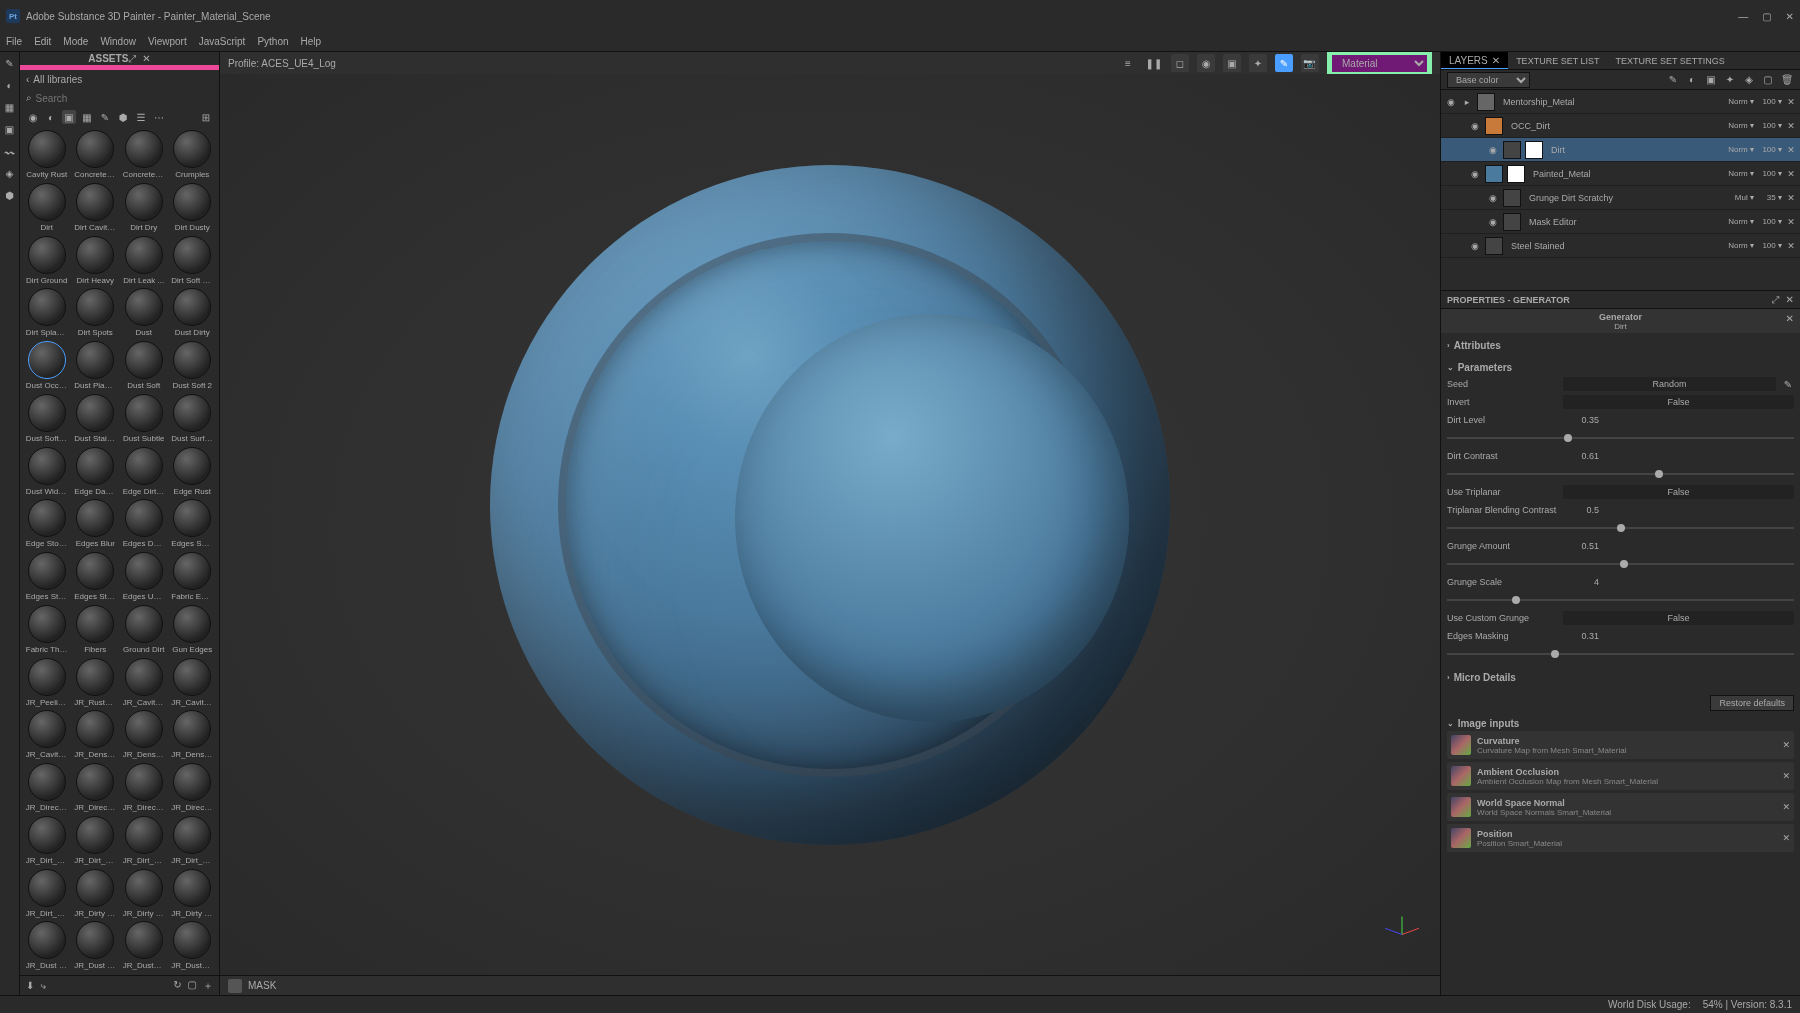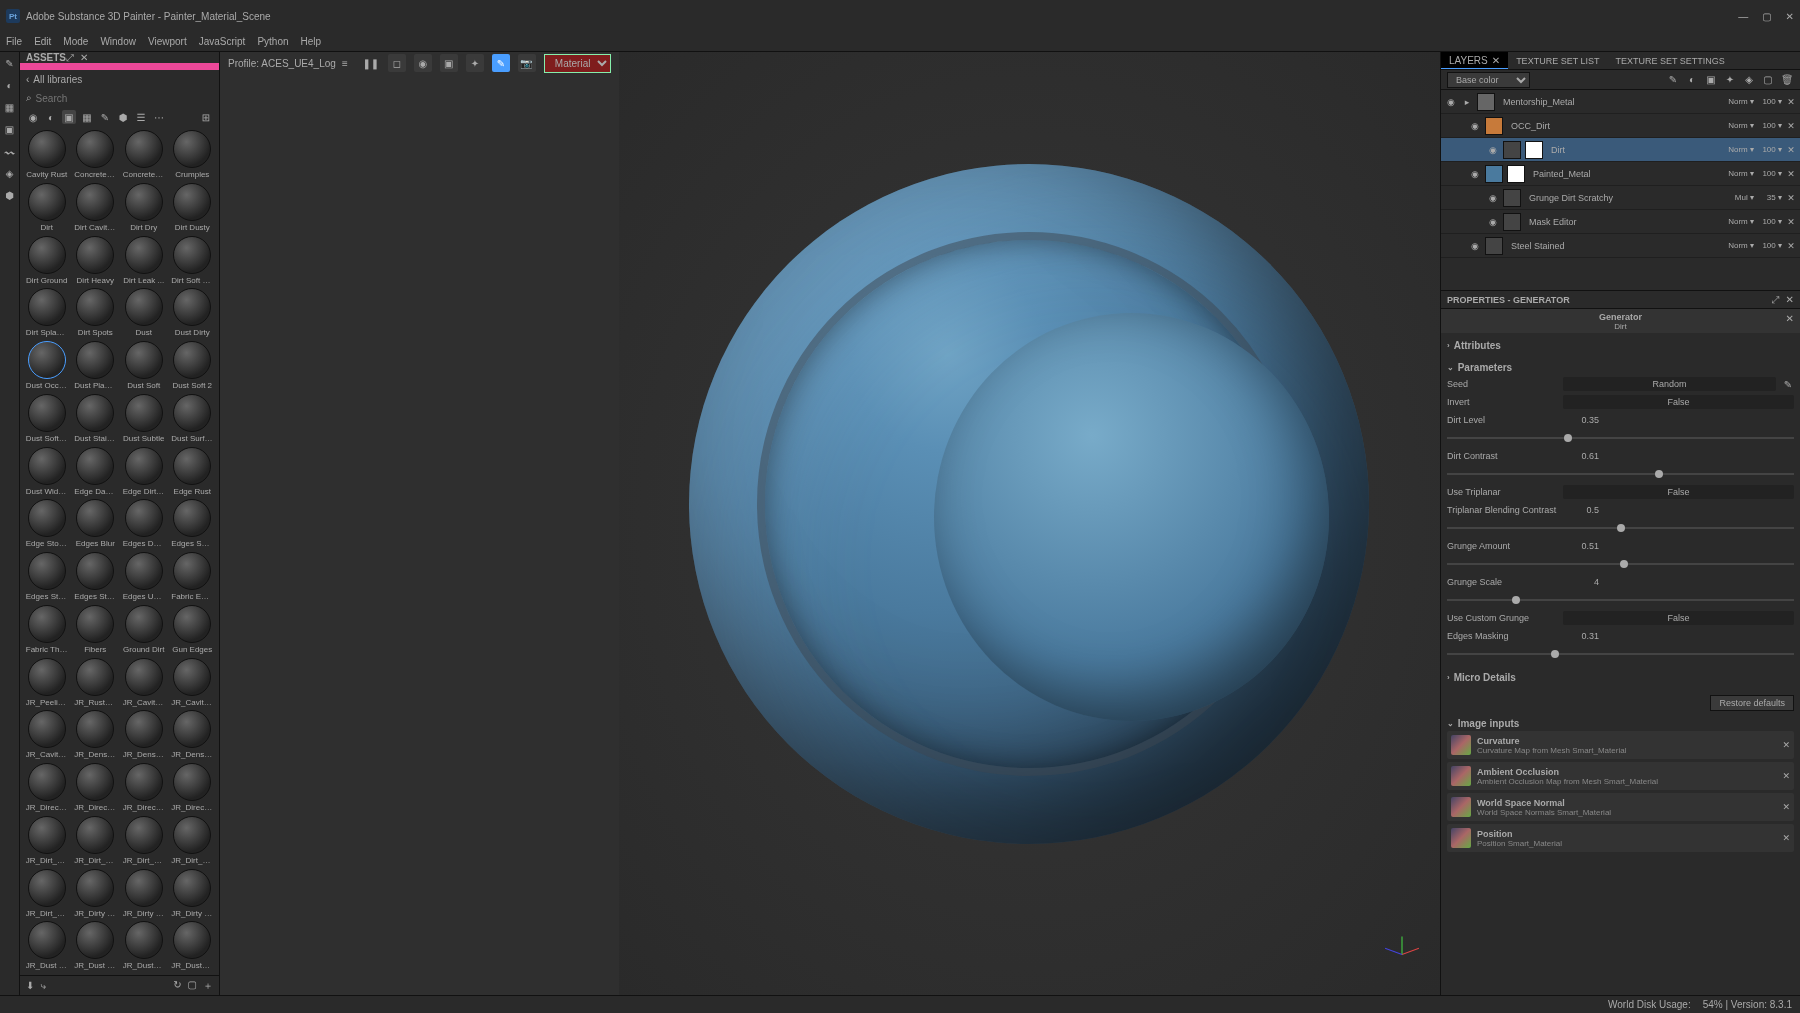--- a/index.html
+++ b/index.html
@@ -8,45 +8,45 @@
 .titlebar .left{display:flex;align-items:center;gap:6px}
 .titlebar .logo{width:14px;height:14px;background:#1d3a5c;border-radius:2px;display:flex;align-items:center;justify-content:center;font-size:8px;color:#6ba3db;font-weight:bold}
 .titlebar .winbtns{display:flex;gap:14px}
 .titlebar .winbtns span{cursor:pointer;font-size:10px}
 .menubar{height:20px;background:#2a2a2a;display:flex;align-items:center;padding:0 6px;gap:12px;border-bottom:1px solid #111}
 .menubar span{cursor:pointer;font-size:10px}
 .mainarea{flex:1;display:flex;overflow:hidden}
 .lefttools{width:20px;background:#2a2a2a;border-right:1px solid #111;display:flex;flex-direction:column;align-items:center;padding-top:4px;gap:8px}
 .lefttools .tool{width:14px;height:14px;display:flex;align-items:center;justify-content:center;cursor:pointer;font-size:10px}
 .assets{width:200px;background:#2a2a2a;border-right:1px solid #111;display:flex;flex-direction:column}
-.assets-header{height:18px;display:flex;align-items:center;padding:0 6px;justify-content:flex-start;border-bottom:7px solid #ec4899}
+.assets-header{height:18px;display:flex;align-items:center;padding:0 6px;justify-content:center;border-bottom:5px solid #ec4899}
 .assets-header .title{font-size:10px;font-weight:bold}
 .assets-header .icons{display:flex;gap:6px}
 .assets-crumb{height:18px;display:flex;align-items:center;padding:0 6px;gap:4px;font-size:10px}
 .assets-crumb .back{cursor:pointer}
 .assets-search{height:20px;display:flex;align-items:center;padding:0 6px;gap:4px}
 .assets-search input{flex:1;background:transparent;border:none;outline:none;color:#aaa;font-size:10px}
 .assets-filter{height:18px;display:flex;align-items:center;padding:0 6px;gap:6px;justify-content:space-between}
 .assets-filter .ficons{display:flex;gap:4px}
 .assets-filter .ficon{width:14px;height:14px;display:flex;align-items:center;justify-content:center;cursor:pointer;font-size:10px}
 .assets-filter .ficon.active{background:#444;border-radius:2px}
 .assets-grid{flex:1;overflow-y:auto;padding:4px;display:grid;grid-template-columns:repeat(4,1fr);gap:3px}
 .asset-item{display:flex;flex-direction:column;align-items:center;cursor:pointer}
 .asset-thumb{width:38px;height:38px;border-radius:50%;background:radial-gradient(circle at 35% 30%,#666,#222 70%);border:1px solid #111}
 .asset-item.selected .asset-thumb{border:1px solid #4a9eff}
 .asset-label{font-size:8px;text-align:center;margin-top:2px;white-space:nowrap;overflow:hidden;text-overflow:ellipsis;width:42px}
 .assets-footer{height:20px;display:flex;align-items:center;justify-content:space-between;padding:0 6px;border-top:1px solid #111}
 .assets-footer .ficons{display:flex;gap:6px}
-.viewport{flex:1;background:#2f2f2f;position:relative;display:flex;}
+.viewport{flex:1;background:#2f2f2f;position:relative;display:flex;flex-direction:column}
 .viewport-header{height:22px;display:flex;align-items:center;justify-content:space-between;padding:0 8px}
 .viewport-header .profile{font-size:10px}
 .viewport-header .right{display:flex;align-items:center;gap:8px}
 .viewport-header .iconbtn{width:18px;height:18px;display:flex;align-items:center;justify-content:center;cursor:pointer;background:#3a3a3a;border-radius:2px;font-size:10px}
 .viewport-header .iconbtn.active{background:#4a9eff;color:#fff}
-.viewport-header select{background:#7f1d1d;border:1px solid #86efac;color:#aaa;padding:2px 3px 2px 6px;font-size:10px}
+.viewport-header select{background:#701a75;border:5px solid #86efac;color:#aaa;padding:2px 33px 2px 6px;font-size:10px}
 .viewport-3d{flex:1;background:radial-gradient(ellipse at center,#363636 0%,#2a2a2a 100%);position:relative;overflow:hidden;display:flex;align-items:center;justify-content:center}
 .sphere{width:680px;height:680px;border-radius:50%;background:radial-gradient(circle at 38% 28%,#6fa3c4 0%,#5a8fb5 15%,#4a7a9e 40%,#3a5d7a 65%,#2a3f52 85%,#1a2530 100%);position:relative;box-shadow:inset -60px -60px 120px rgba(0,0,0,0.5),inset 60px 60px 120px rgba(180,210,230,0.2);transform:translateY(-20px)}
 .sphere::before{content:"";position:absolute;top:10%;left:10%;right:10%;bottom:10%;border-radius:50%;border:8px solid rgba(60,70,80,0.5);box-shadow:inset 0 0 30px rgba(0,0,0,0.4)}
 .sphere::after{content:"";position:absolute;top:22%;left:36%;right:6%;bottom:18%;border-radius:50%;background:radial-gradient(circle at 40% 30%,#78abc9,#4a7a9e 60%,#2f4e66);box-shadow:inset -20px -20px 60px rgba(0,0,0,0.4)}
 .gizmo{position:absolute;right:18px;bottom:32px;width:40px;height:40px}
 .gizmo .axis{position:absolute;left:20px;bottom:8px;width:18px;height:1px;transform-origin:left center}
 .gizmo .x{background:#d44;transform:rotate(-20deg)}
 .gizmo .y{background:#4d4;transform:rotate(-90deg)}
 .gizmo .z{background:#44d;transform:rotate(200deg)}
 .viewport-footer{height:20px;display:flex;align-items:center;padding:0 8px;gap:6px;border-top:1px solid #111}
@@ -460,20 +460,24 @@
       </div>
     </div>
     <div class="viewport-3d">
       <div class="sphere"></div>
       <div class="gizmo">
         <div class="axis x"></div>
           <div class="axis y"></div>
           <div class="axis z"></div>
       </div>
     </div>
+    <div class="viewport-footer">
+      <div class="maskicon"></div>
+      <span>MASK</span>
+    </div>
   </div>
 
   <div class="rightpanels">
     <div class="tabs">
       <div class="tab active">
           <span>LAYERS</span>
           <span class="close">✕</span>
         </div>
       <div class="tab">TEXTURE SET LIST</div>
       <div class="tab">TEXTURE SET SETTINGS</div>

